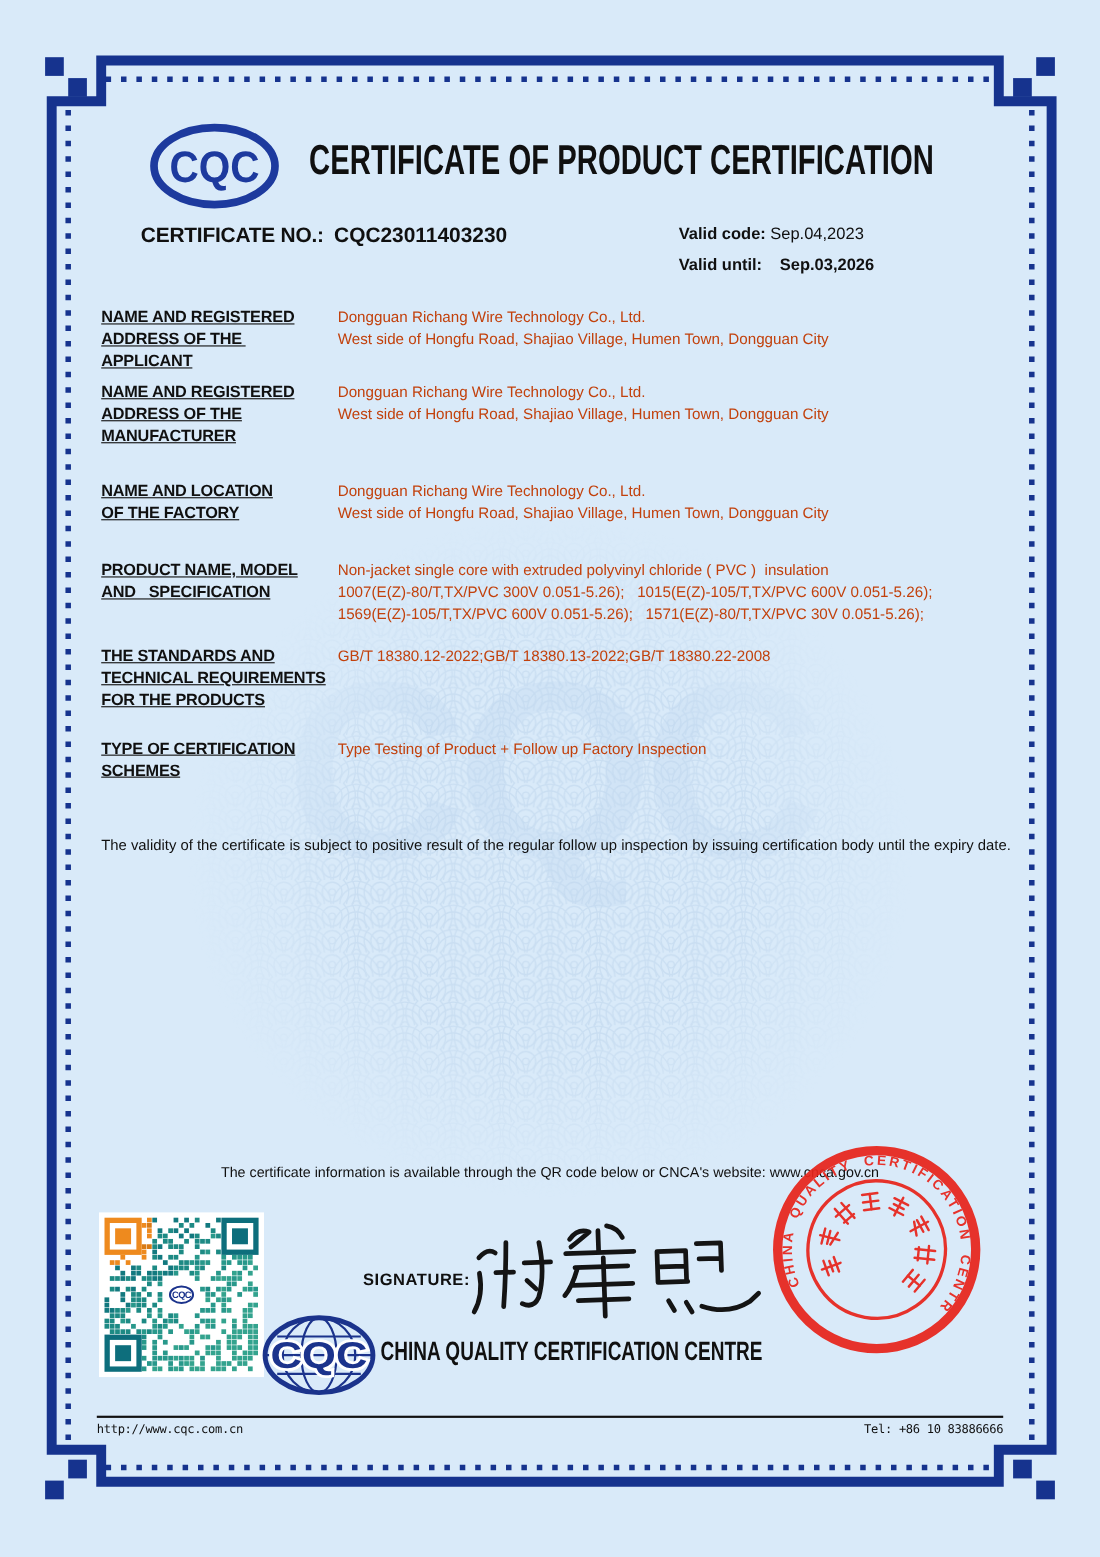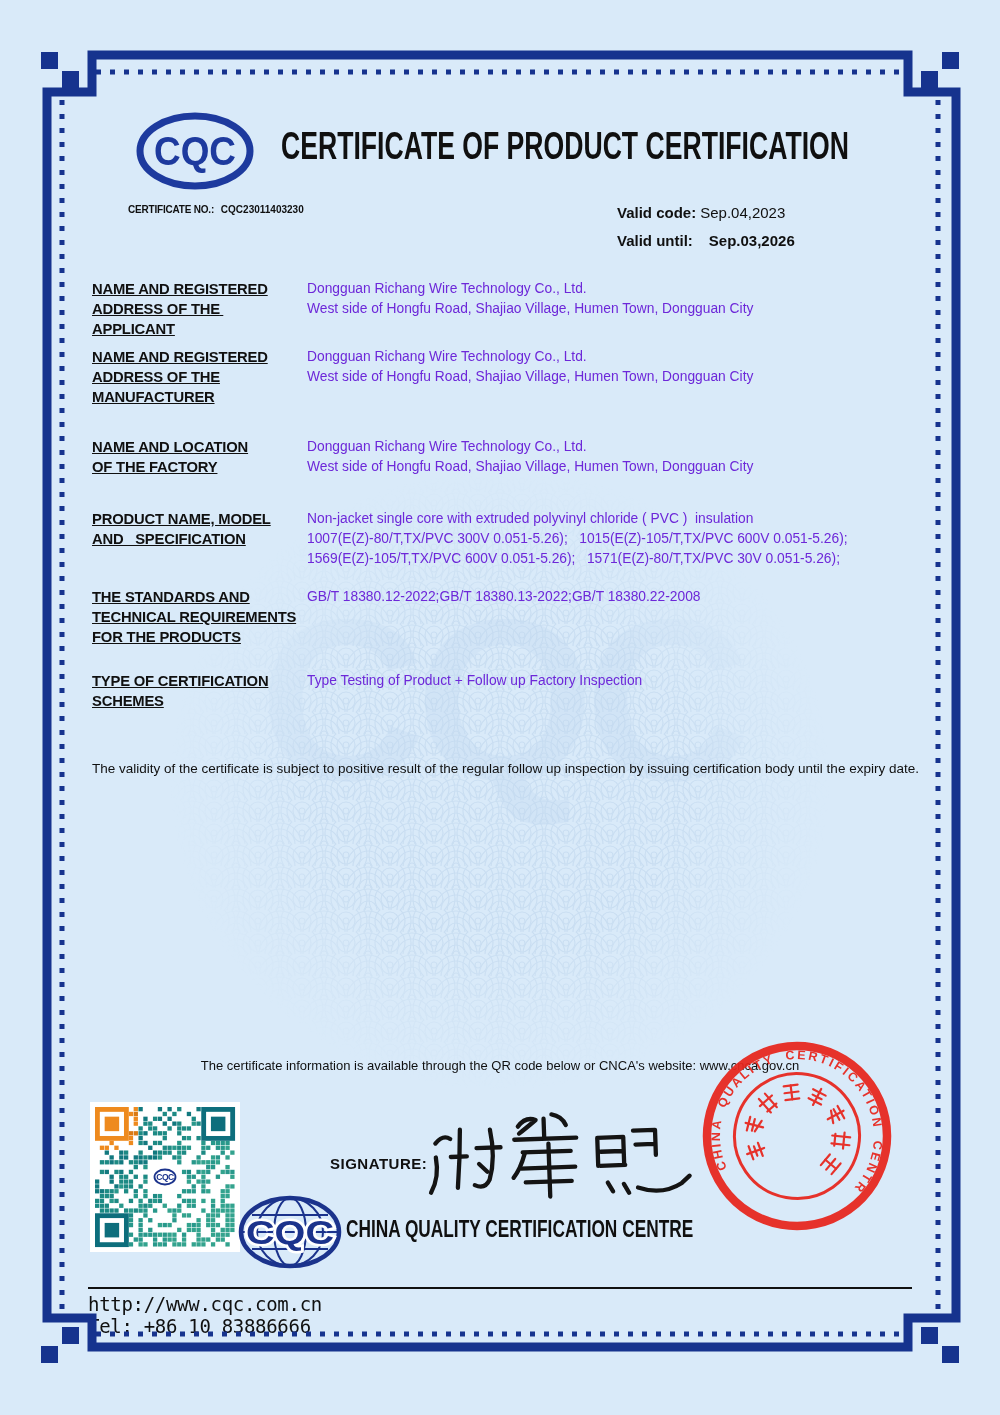--- a/index.html
+++ b/index.html
@@ -4,44 +4,44 @@
 <style>
   html,body{margin:0;padding:0;}
   body{width:1000px;height:1415px;font-family:"Liberation Sans",sans-serif;}
   .page{position:relative;width:1000px;height:1415px;background:#d9eaf9;overflow:hidden;}
   .abs{position:absolute;}
   .visually-hidden{position:absolute;width:1px;height:1px;overflow:hidden;clip:rect(0 0 0 0);}
 
   
   .title{left:281px;top:127px;font-size:38px;font-weight:bold;color:#101010;
          transform:scaleX(.70);transform-origin:left top;white-space:nowrap;letter-spacing:0px;line-height:1;}
-  .certline{left:128px;top:204px;font-size:10px;color:#101010;white-space:nowrap;}
+  .certline{left:128px;top:204px;font-size:19px;color:#101010;white-space:nowrap;}
   .certline b{letter-spacing:-0.2px;}
   .validline{left:617px;font-size:15px;color:#101010;white-space:nowrap;}
   .validline .lbl{font-weight:bold;margin-right:4px;}
   .validline.bold-all .val{font-weight:bold;margin-left:12px;}
 
   
   .frow{left:0;width:1000px;}
   .flabel{position:absolute;left:92px;width:212px;font-size:14.8px;font-weight:bold;color:#101010;
           line-height:20px;white-space:pre-wrap;letter-spacing:-0.2px;text-decoration:underline;}
-  .fvalue{position:absolute;left:307px;width:585px;font-size:13.8px;color:#6d28d9;
+  .fvalue{position:absolute;left:307px;width:585px;font-size:13.8px;color:#c2410c;
           line-height:20px;white-space:pre-wrap;}
 
   .statement{left:92px;width:800px;font-size:13.5px;color:#101010;white-space:nowrap;}
 
   .qrnote{left:0;top:1058px;width:1000px;text-align:center;font-size:13px;color:#101010;}
 
   .sig-label{left:330px;top:1155px;font-size:15px;font-weight:bold;color:#101010;letter-spacing:.5px;}
   .issuer-name{left:346px;top:1215px;font-size:24px;font-weight:bold;color:#101010;
                transform:scaleX(.72);transform-origin:left top;white-space:nowrap;}
 
   .footer-rule{left:88px;top:1287px;width:824px;height:2px;background:#111;}
   .footer-row{left:88px;top:1293px;width:824px;display:flex;justify-content:space-between;
-              font-family:"DejaVu Sans Mono",monospace;font-size:19px;color:#101010;letter-spacing:-0.3px;flex-direction:column;}
+              font-family:"DejaVu Sans Mono",monospace;font-size:11px;color:#101010;letter-spacing:-0.3px;}
 
   .seal{left:699px;top:1038px;opacity:.93;z-index:3;}
   .wm{left:170px;top:470px;z-index:0;opacity:.55;}
   .z1{z-index:1;}
 </style>
 </head>
 <body>
 
 <div class="page">
 

